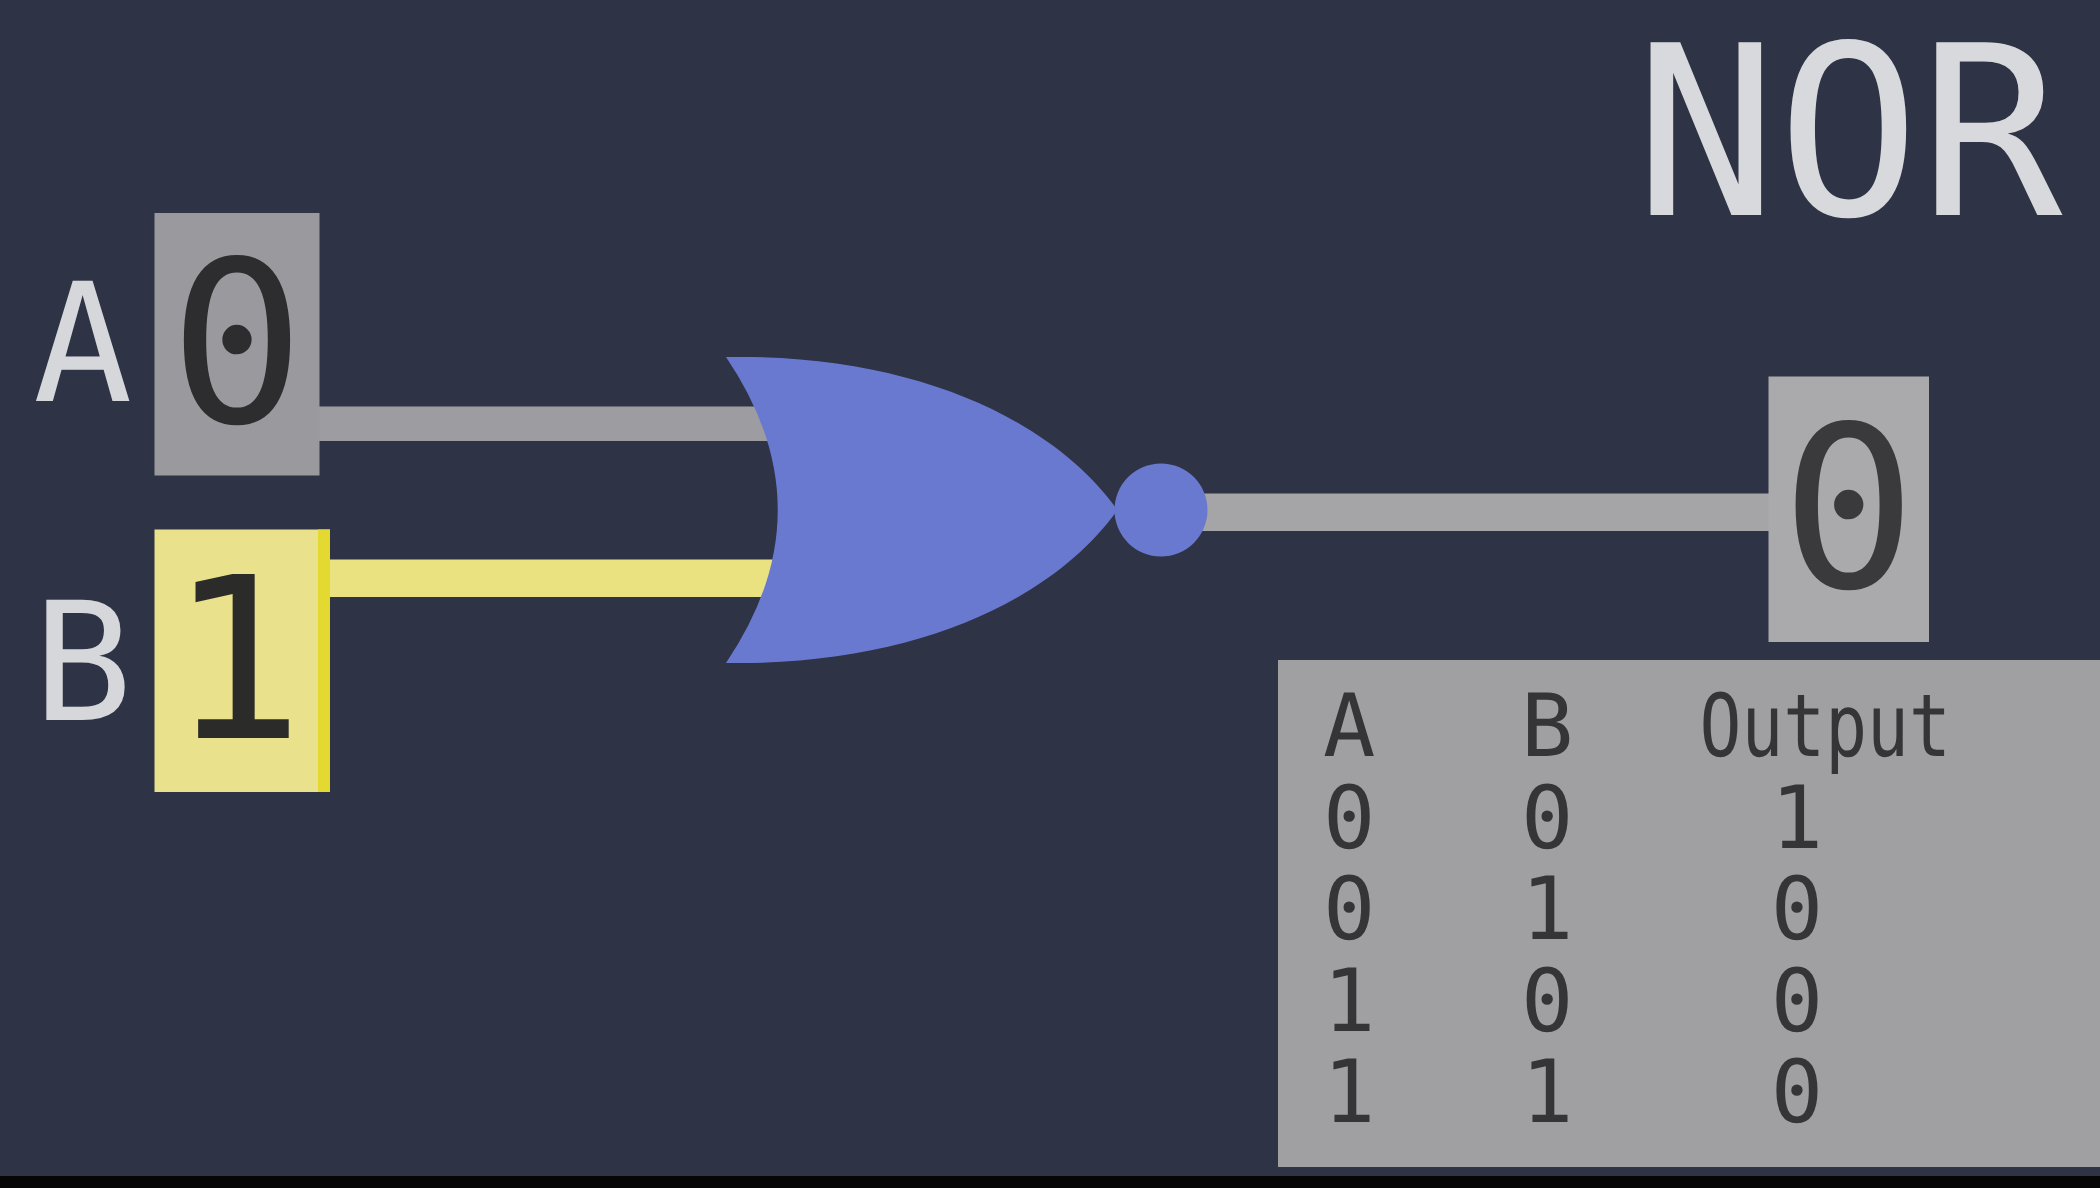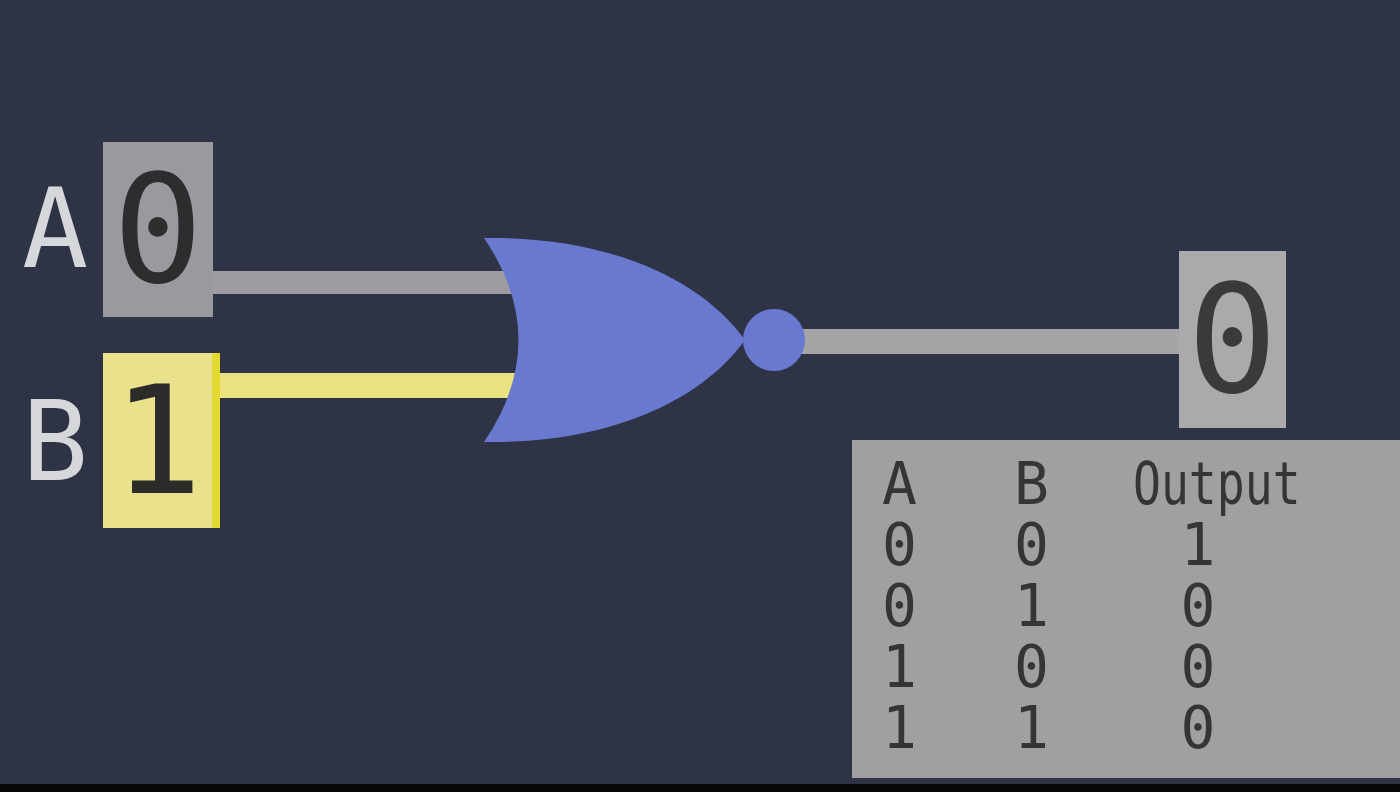--- a/index.html
+++ b/index.html
@@ -43,20 +43,21 @@
   .cell{white-space:nowrap;}
   .cell.header-out{transform:scaleX(0.8);transform-origin:left center;}
   .cell.out{width:230px;padding-right:100px;box-sizing:border-box;text-align:center;}
   .letterbox{position:absolute;left:0;bottom:0;width:1400px;height:8px;background:#060606;}
 </style>
 </head>
 <body>
 
 <div class="stage">
 
+  <div class="title">NOR</div>
 
   <div class="io-label a">A</div>
   <div class="io-label b">B</div>
 
   <div class="wire wire-a"></div>
   <div class="wire wire-b"></div>
   <div class="wire wire-out"></div>
 
   <div class="io-box box-a">
     <span>0</span>

